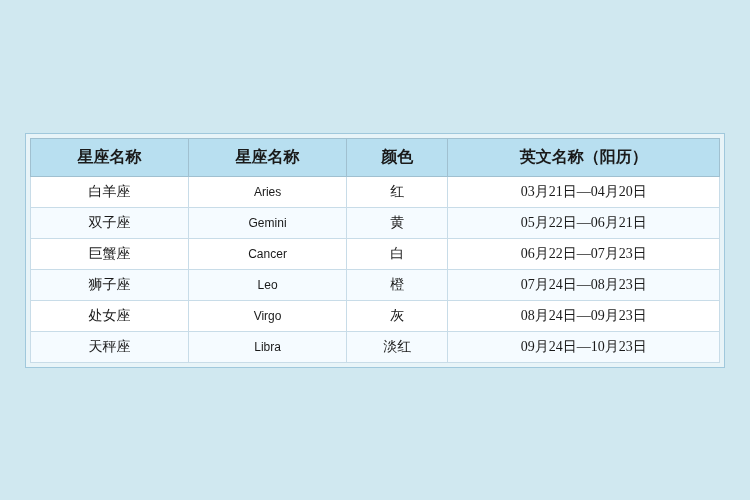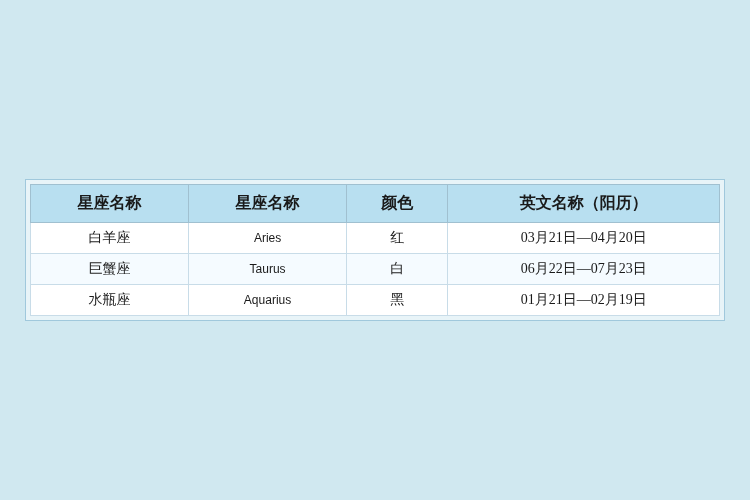--- a/index.html
+++ b/index.html
@@ -85,26 +85,44 @@
       </tr>
     </thead>
     <tbody id="table-body">
     <tr>
           <td>白羊座</td>
           <td class="english">Aries</td>
           <td>红</td>
           <td>03月21日—04月20日</td>
         </tr>
         <tr>
+          <td>双子座</td>
+          <td class="english">Gemini</td>
+          <td>黄</td>
+          <td>05月22日—06月21日</td>
+        </tr>
+        <tr>
           <td>巨蟹座</td>
-          <td class="english">Taurus</td>
+          <td class="english">Cancer</td>
           <td>白</td>
           <td>06月22日—07月23日</td>
         </tr>
         <tr>
-          <td>水瓶座</td>
-          <td class="english">Aquarius</td>
-          <td>黑</td>
-          <td>01月21日—02月19日</td>
+          <td>狮子座</td>
+          <td class="english">Leo</td>
+          <td>橙</td>
+          <td>07月24日—08月23日</td>
+        </tr>
+        <tr>
+          <td>处女座</td>
+          <td class="english">Virgo</td>
+          <td>灰</td>
+          <td>08月24日—09月23日</td>
+        </tr>
+        <tr>
+          <td>天秤座</td>
+          <td class="english">Libra</td>
+          <td>淡红</td>
+          <td>09月24日—10月23日</td>
         </tr>
       </tbody>
   </table>
 </div>
 
 </body></html>

